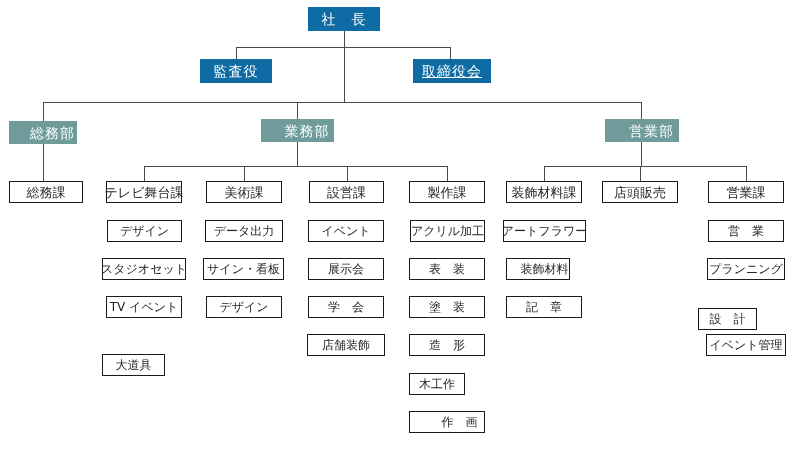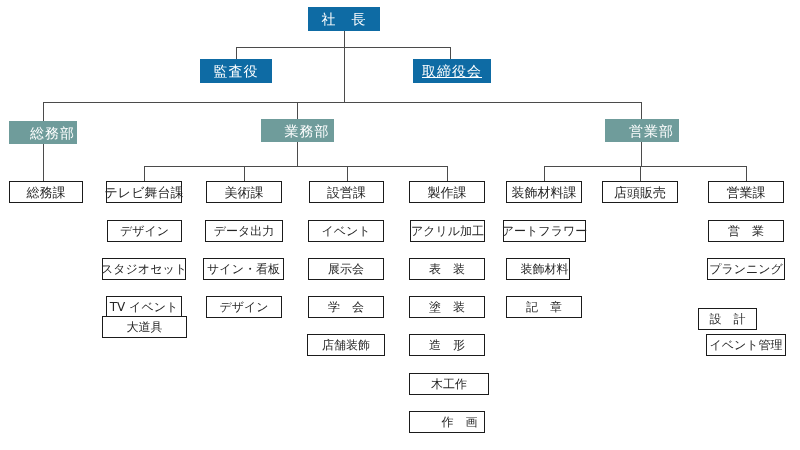--- a/index.html
+++ b/index.html
@@ -68,36 +68,36 @@
   <div class="node sect" style="left:206px;top:181px;width:76px;">美術課</div>
   <div class="node sect" style="left:309px;top:181px;width:75px;">設営課</div>
   <div class="node sect" style="left:409px;top:181px;width:76px;">製作課</div>
   <div class="node sect" style="left:506px;top:181px;width:76px;">装飾材料課</div>
   <div class="node sect" style="left:602px;top:181px;width:76px;">店頭販売</div>
   <div class="node sect" style="left:708px;top:181px;width:76px;">営業課</div>
 
   <div class="node item" style="left:107px;top:220px;width:75px;">デザイン</div>
   <div class="node item" style="left:102px;top:258px;width:84px;">スタジオセット</div>
   <div class="node item" style="left:106px;top:296px;width:76px;">TV イベント</div>
-  <div class="node item" style="left:102px;top:316px;width:85px;">大道具</div>
+  <div class="node item" style="left:102px;top:354px;width:63px;">大道具</div>
 
   <div class="node item" style="left:205px;top:220px;width:78px;">データ出力</div>
   <div class="node item" style="left:203px;top:258px;width:81px;">サイン・看板</div>
   <div class="node item" style="left:206px;top:296px;width:76px;">デザイン</div>
 
   <div class="node item" style="left:308px;top:220px;width:76px;">イベント</div>
   <div class="node item" style="left:308px;top:258px;width:76px;">展示会</div>
   <div class="node item" style="left:308px;top:296px;width:76px;">学　会</div>
   <div class="node item" style="left:307px;top:334px;width:78px;">店舗装飾</div>
 
   <div class="node item" style="left:410px;top:220px;width:75px;">アクリル加工</div>
   <div class="node item" style="left:409px;top:258px;width:76px;">表　装</div>
   <div class="node item" style="left:409px;top:296px;width:76px;">塗　装</div>
   <div class="node item" style="left:409px;top:334px;width:76px;">造　形</div>
-  <div class="node item" style="left:409px;top:373px;width:80px;">木工作</div>
+  <div class="node item" style="left:409px;top:373px;width:56px;">木工作</div>
   <div class="node item" style="left:409px;top:411px;width:76px;padding-left:25px;">作　画</div>
 
   <div class="node item" style="left:503px;top:220px;width:83px;">アートフラワー</div>
   <div class="node item" style="left:506px;top:258px;width:64px;padding-left:13px;">装飾材料</div>
   <div class="node item" style="left:506px;top:296px;width:76px;text-align:right;">記　章</div>
 
   <div class="node item" style="left:708px;top:220px;width:76px;">営　業</div>
   <div class="node item" style="left:707px;top:258px;width:78px;">プランニング</div>
   <div class="node item" style="left:698px;top:296px;width:59px;margin-top:12px;">設　計</div>
   <div class="node item" style="left:706px;top:334px;width:80px;">イベント管理</div>

